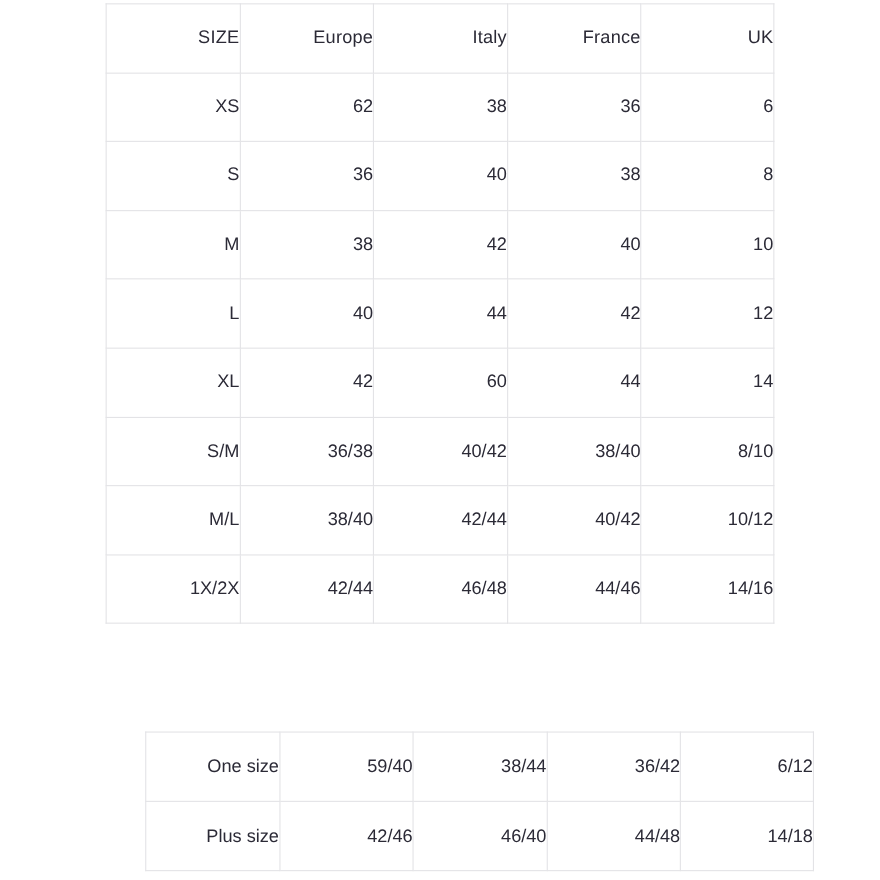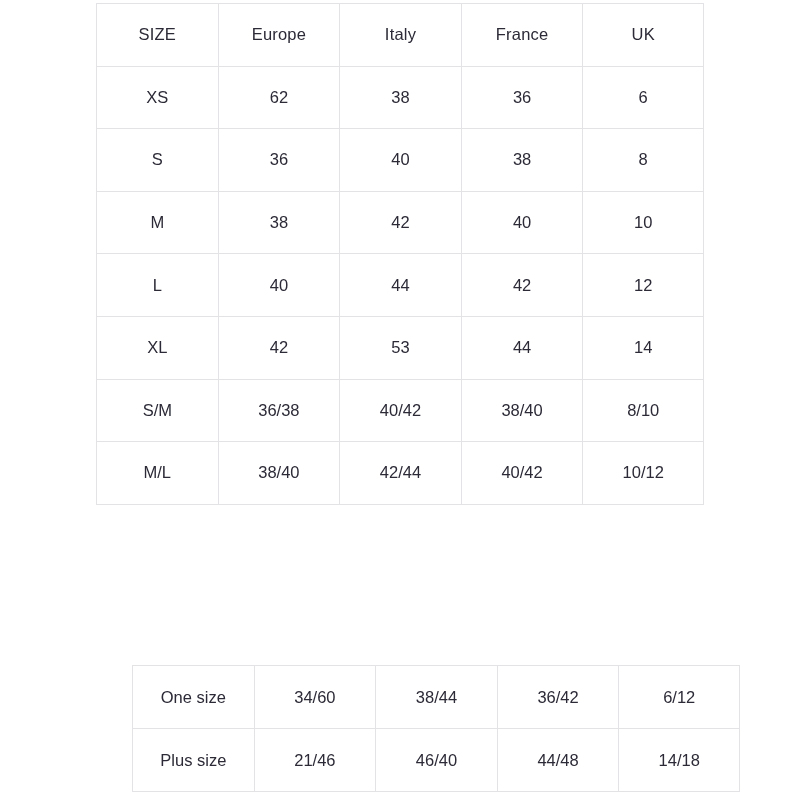--- a/index.html
+++ b/index.html
@@ -26,21 +26,21 @@
   #main-table-wrap { top: 3px; }
   #secondary-table-wrap { top: 665px; margin-left: 36px; }
 
   table.size-table {
     border-collapse: collapse;
     width: 608px;
     table-layout: fixed;
   }
   table.size-table td, table.size-table th {
     border: 1px solid #e3e3e6;
-    text-align: center;
+    text-align: right;
     vertical-align: middle;
     font-weight: normal;
     font-size: 16.5px;
     color: #2b2a36;
     padding: 0;
   }
   
   col.c0 { width: 117px; }
   col.c1 { width: 117px; }
   col.c2 { width: 117px; }
@@ -115,62 +115,69 @@
         <tr>
           <td class="row-label">L</td>
           <td class="val-cell">40</td>
           <td class="val-cell">44</td>
           <td class="val-cell">42</td>
           <td class="val-cell">12</td>
         </tr>
         <tr>
           <td class="row-label">XL</td>
           <td class="val-cell">42</td>
-          <td class="val-cell">53</td>
+          <td class="val-cell">60</td>
           <td class="val-cell">44</td>
           <td class="val-cell">14</td>
         </tr>
         <tr>
           <td class="row-label">S/M</td>
           <td class="val-cell">36/38</td>
           <td class="val-cell">40/42</td>
           <td class="val-cell">38/40</td>
           <td class="val-cell">8/10</td>
         </tr>
         <tr>
           <td class="row-label">M/L</td>
           <td class="val-cell">38/40</td>
           <td class="val-cell">42/44</td>
           <td class="val-cell">40/42</td>
           <td class="val-cell">10/12</td>
         </tr>
+        <tr>
+          <td class="row-label">1X/2X</td>
+          <td class="val-cell">42/44</td>
+          <td class="val-cell">46/48</td>
+          <td class="val-cell">44/46</td>
+          <td class="val-cell">14/16</td>
+        </tr>
       </tbody>
     </table>
   </div>
 
   <div class="table-wrap" id="secondary-table-wrap">
     <table class="size-table" id="secondary-table">
       <colgroup>
         <col class="c0">
           <col class="c1">
           <col class="c2">
           <col class="c3">
           <col class="c4">
       </colgroup>
       <tbody>
         <tr>
           <td class="row-label">One size</td>
-          <td class="val-cell">34/60</td>
+          <td class="val-cell">59/40</td>
           <td class="val-cell">38/44</td>
           <td class="val-cell">36/42</td>
           <td class="val-cell">6/12</td>
         </tr>
         <tr>
           <td class="row-label">Plus size</td>
-          <td class="val-cell">21/46</td>
+          <td class="val-cell">42/46</td>
           <td class="val-cell">46/40</td>
           <td class="val-cell">44/48</td>
           <td class="val-cell">14/18</td>
         </tr>
       </tbody>
     </table>
   </div>
 
 </div>
 

